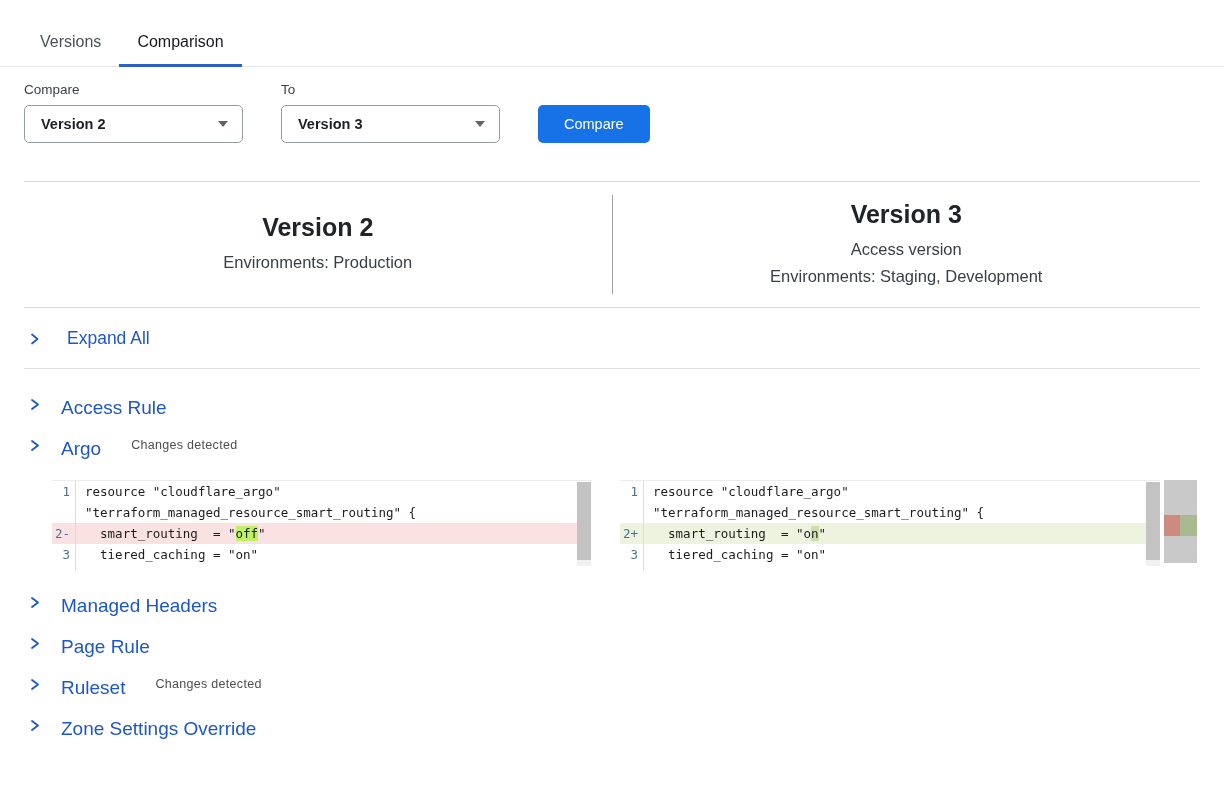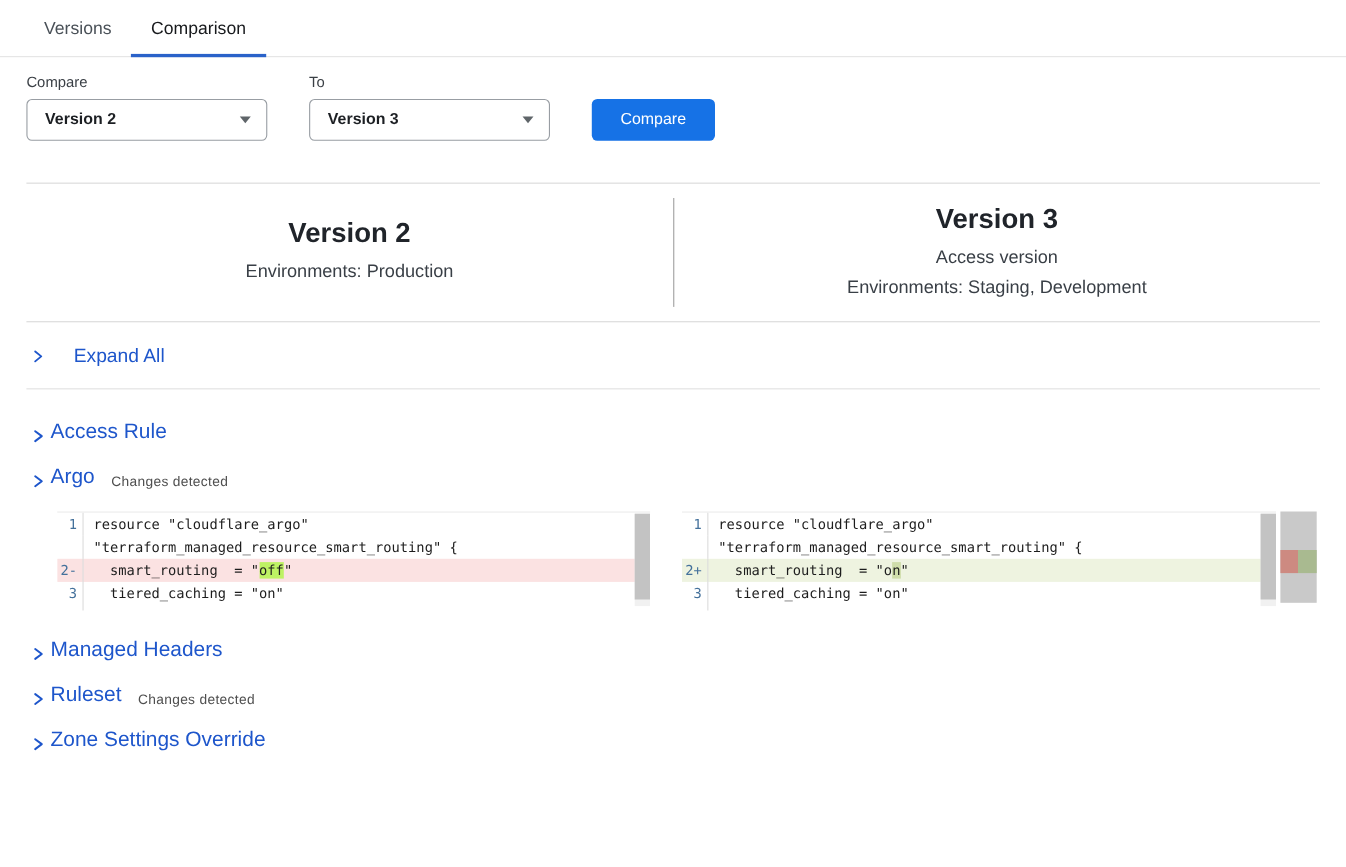--- a/index.html
+++ b/index.html
@@ -1,20 +1,20 @@
 <!DOCTYPE html>
 <html><head>
 <meta charset="utf-8">
 <style>
   * { margin:0; padding:0; box-sizing:border-box; }
   html,body { width:1224px; height:788px; background:#fff; overflow:hidden;
               font-family:"Liberation Sans", sans-serif; color:#222; }
 
   
-  .tabbar { display:flex; align-items:flex-end; height:52px; padding-left:22px;
+  .tabbar { display:flex; align-items:flex-end; height:67px; padding-left:22px;
             border-bottom:1px solid #e4e4e4; }
   .tab { padding:0 18px 15px; font-size:16px; color:#4a5158; cursor:pointer; position:relative; }
   .tab.active { color:#17191c; }
   .tab.active::after { content:""; position:absolute; left:0; right:0; bottom:-1px;
                        height:3px; background:#2a62c9; }
 
   
   .form-area { display:flex; align-items:flex-end; gap:38px; padding:15px 24px 0; }
   .field label { display:block; font-size:13.5px; color:#3a3f45; margin-bottom:8px; }
   .select { width:219px; height:38px; border:1px solid #989da3; border-radius:5px;
@@ -37,21 +37,21 @@
   .vtitle { font-size:25px; font-weight:600; color:#20242a; margin-bottom:7px; }
   .vsub { font-size:16.5px; color:#393f46; line-height:27px; }
 
   
   .expand-row { margin:0 24px; padding:20px 4px 19px; border-bottom:1px solid #e0e0e0;
                 display:flex; align-items:center; gap:26px; cursor:pointer; }
   .expand-row .lbl { font-size:17.5px; color:#1e56cb; }
 
   
   .sections { padding:9px 24px 0; }
-  .section-head { display:flex; align-items:flex-end; gap:5px; margin:19px 4px; cursor:pointer; }
+  .section-head { display:flex; align-items:flex-start; gap:20px; margin:19px 4px; cursor:pointer; }
   .section-head .lbl { font-size:19px; color:#1e56cb; }
   .section-head .badge { font-size:12.5px; color:#4f4f4f; letter-spacing:.3px; margin-left:10px; }
   .chev { flex:none; display:inline-flex; }
 
   
   .diff-row { display:flex; margin:20px 0 25px 28px; }
   .panel { width:539px; height:90px; overflow:hidden; position:relative;
            border-top:1px solid #ececec; background:#fff; }
   .panel.right { width:540px; }
   .dline { display:flex; height:21px; font-family:"DejaVu Sans Mono", monospace;
@@ -176,20 +176,28 @@
         </svg>
       </span>
       <span class="lbl">Managed Headers</span>
     </div>
     <div class="section-head">
       <span class="chev">
         <svg width="13" height="15" viewBox="0 0 13 15">
           <polyline points="4,3 10,7.5 4,12" fill="none" stroke="#1e56cb" stroke-width="1.8" stroke-linecap="round" stroke-linejoin="round"></polyline>
         </svg>
       </span>
+      <span class="lbl">Page Rule</span>
+    </div>
+    <div class="section-head">
+      <span class="chev">
+        <svg width="13" height="15" viewBox="0 0 13 15">
+          <polyline points="4,3 10,7.5 4,12" fill="none" stroke="#1e56cb" stroke-width="1.8" stroke-linecap="round" stroke-linejoin="round"></polyline>
+        </svg>
+      </span>
       <span class="lbl">Ruleset</span>
       <span class="badge">Changes detected</span>
     </div>
     <div class="section-head">
       <span class="chev">
         <svg width="13" height="15" viewBox="0 0 13 15">
           <polyline points="4,3 10,7.5 4,12" fill="none" stroke="#1e56cb" stroke-width="1.8" stroke-linecap="round" stroke-linejoin="round"></polyline>
         </svg>
       </span>
       <span class="lbl">Zone Settings Override</span>

